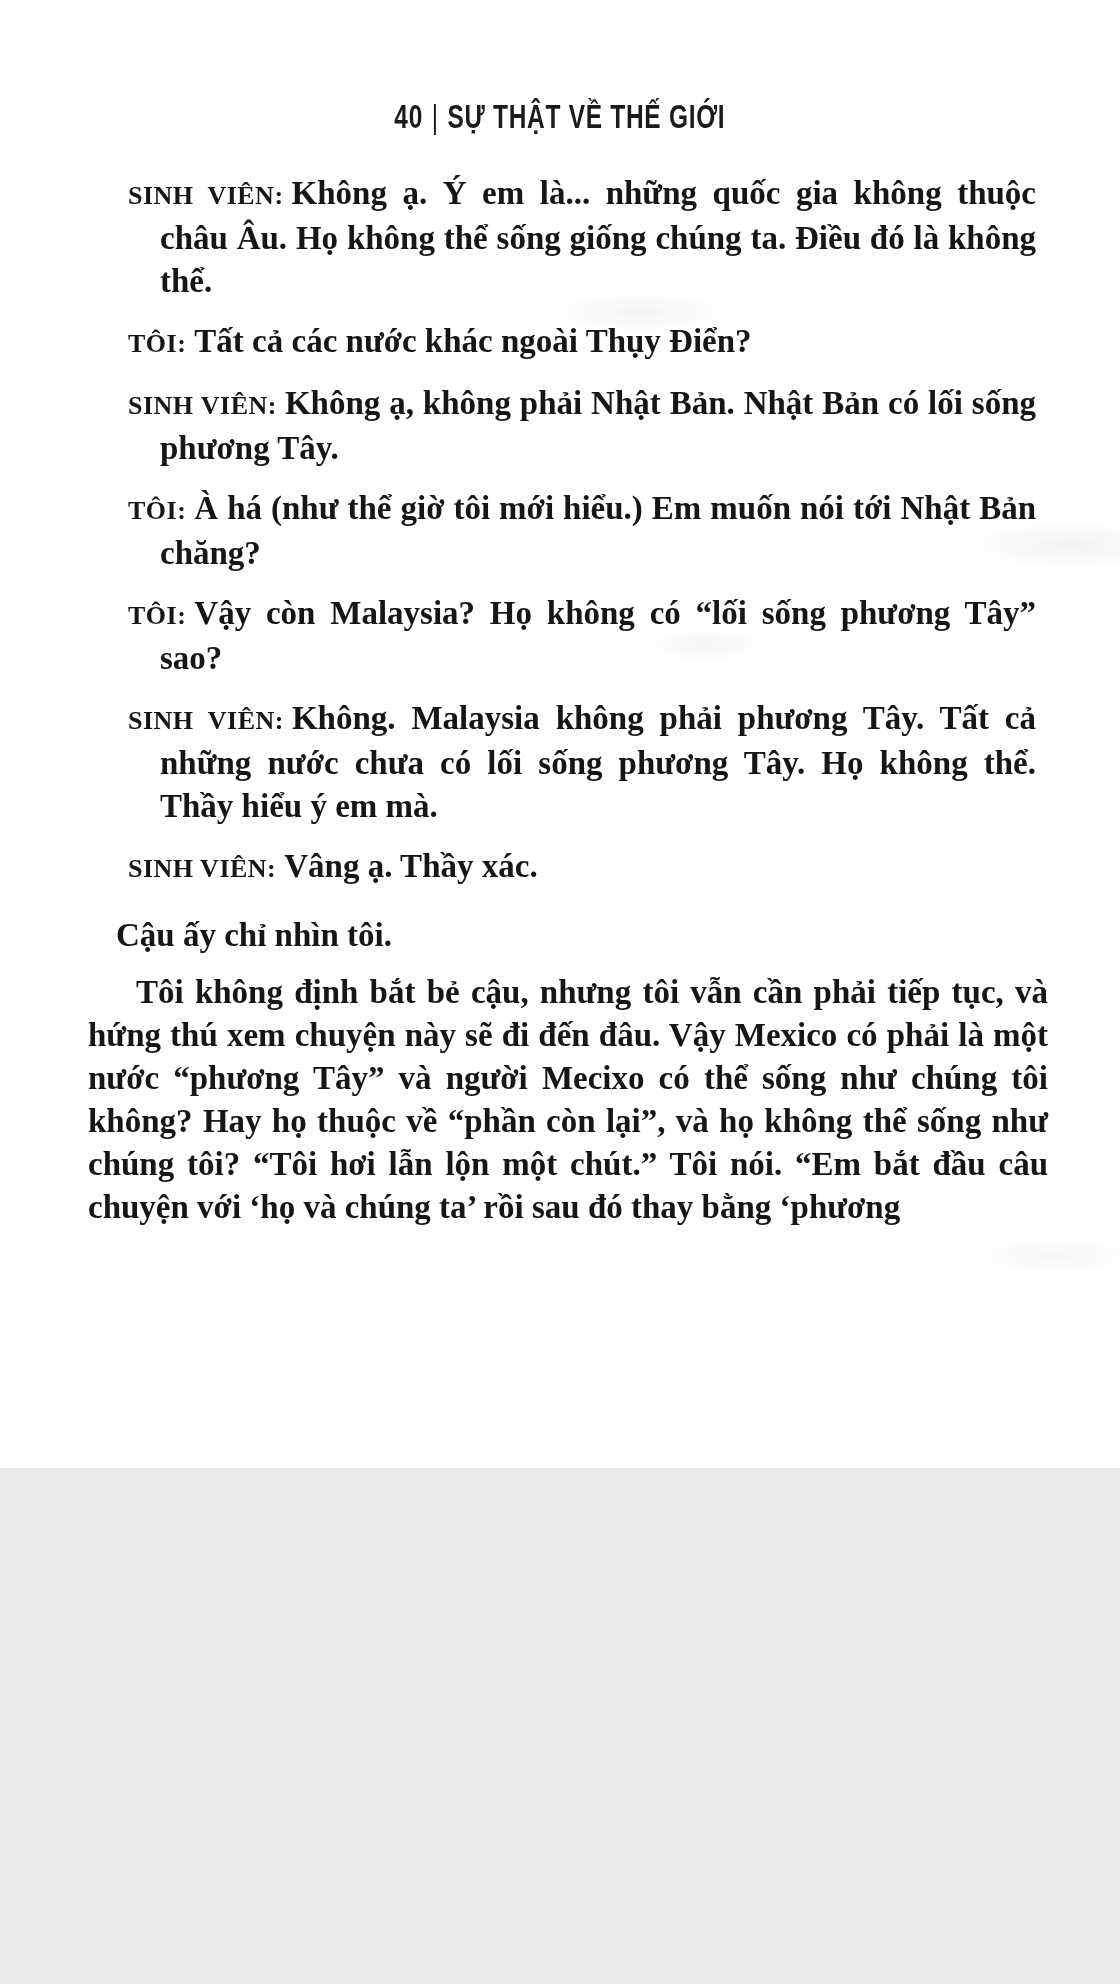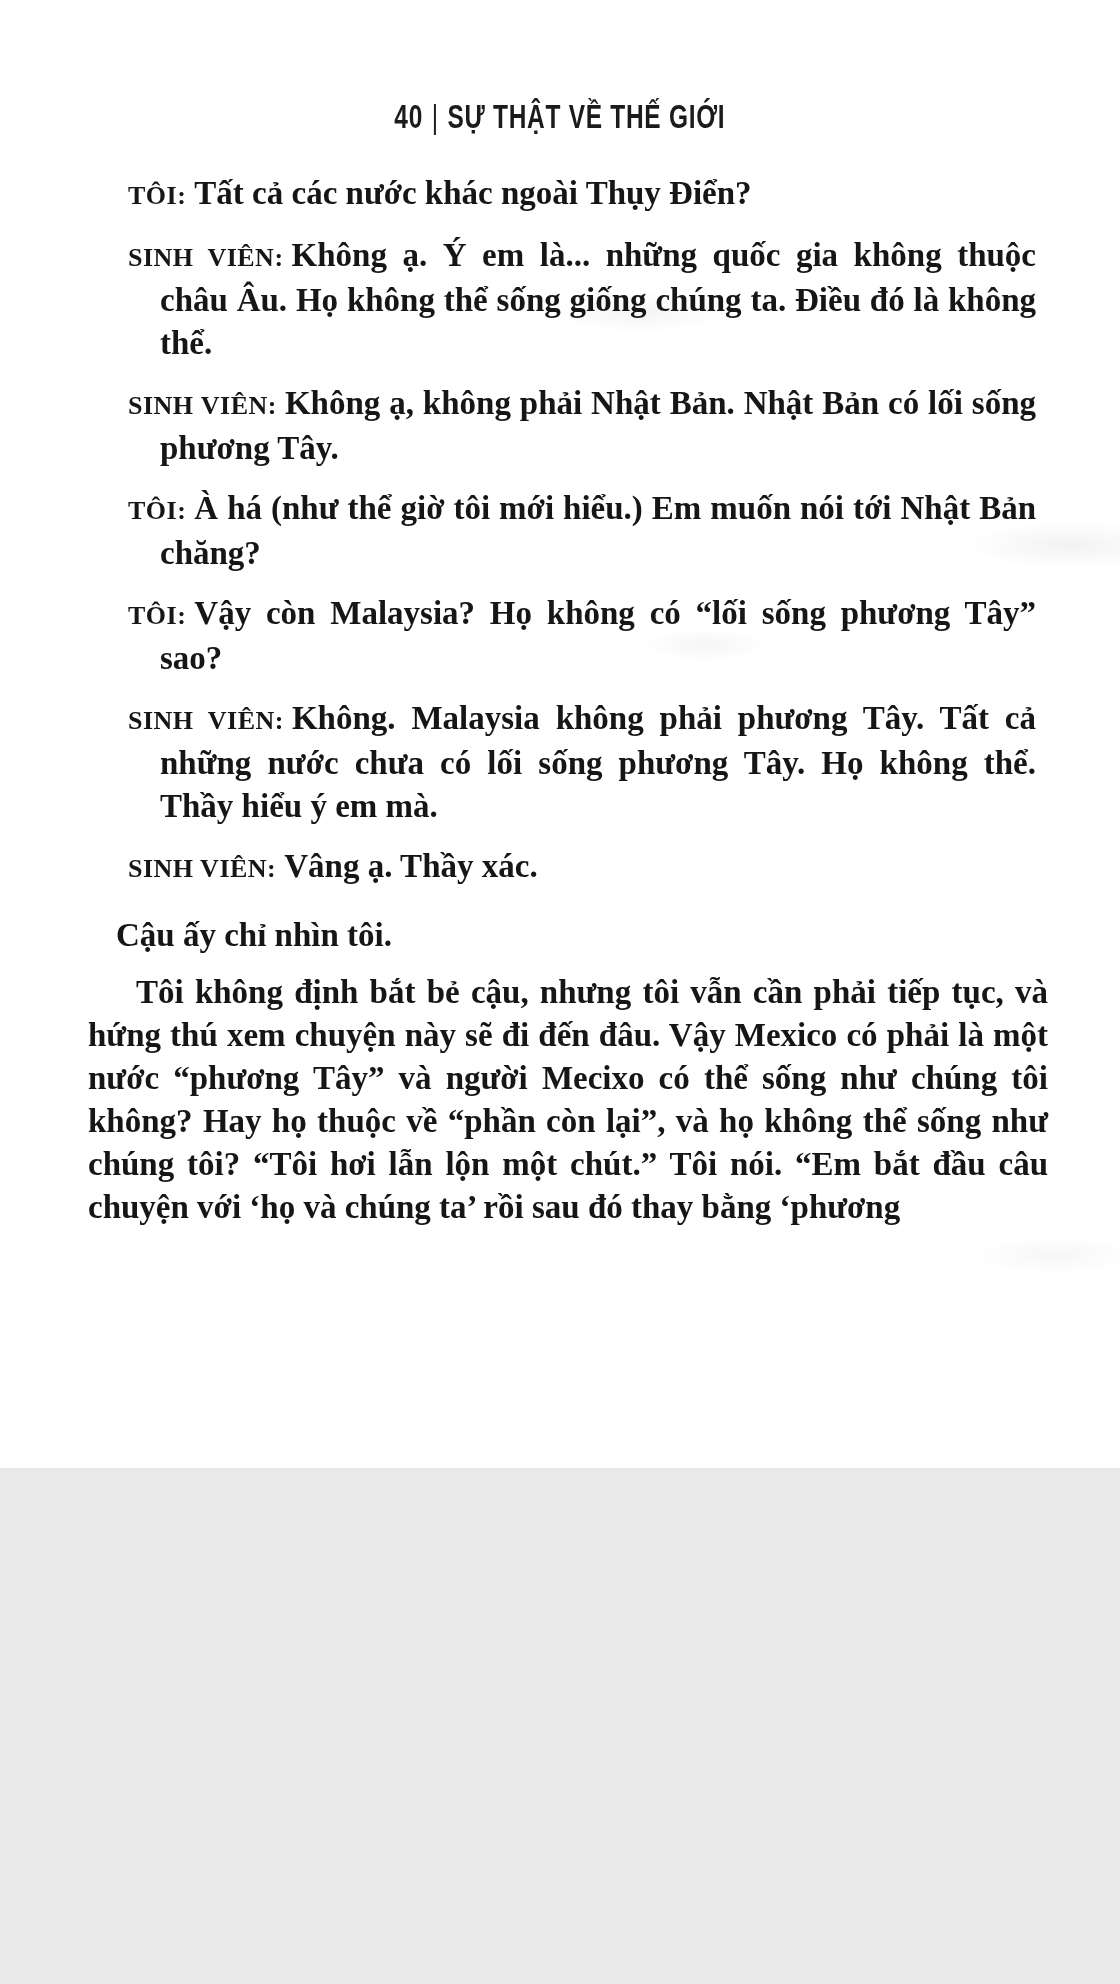--- a/index.html
+++ b/index.html
@@ -74,22 +74,22 @@
 <body>
 
 <div class="page">
   <div class="scan-artifacts"></div>
 
   <header class="page-header">
     <span class="header-inner"><span>40</span><span class="header-divider">|</span><span>SỰ THẬT VỀ THẾ GIỚI</span></span>
   </header>
 
   <main class="content">
+    <p class="dialogue"><span class="speaker">SINH VIÊN:</span><span class="utterance">Không ạ. Ý em là... những quốc gia không thuộc châu Âu. Họ không thể sống giống chúng ta. Điều đó là không thể.</span></p>
     <p class="dialogue"><span class="speaker">TÔI:</span><span class="utterance">Tất cả các nước khác ngoài Thụy Điển?</span></p>
-    <p class="dialogue"><span class="speaker">SINH VIÊN:</span><span class="utterance">Không ạ. Ý em là... những quốc gia không thuộc châu Âu. Họ không thể sống giống chúng ta. Điều đó là không thể.</span></p>
     <p class="dialogue"><span class="speaker">SINH VIÊN:</span><span class="utterance">Không ạ, không phải Nhật Bản. Nhật Bản có lối sống phương Tây.</span></p>
     <p class="dialogue"><span class="speaker">TÔI:</span><span class="utterance">À há (như thể giờ tôi mới hiểu.) Em muốn nói tới Nhật Bản chăng?</span></p>
     <p class="dialogue"><span class="speaker">TÔI:</span><span class="utterance">Vậy còn Malaysia? Họ không có “lối sống phương Tây” sao?</span></p>
     <p class="dialogue"><span class="speaker">SINH VIÊN:</span><span class="utterance">Không. Malaysia không phải phương Tây. Tất cả những nước chưa có lối sống phương Tây. Họ không thể. Thầy hiểu ý em mà.</span></p>
     <p class="dialogue"><span class="speaker">SINH VIÊN:</span><span class="utterance">Vâng ạ. Thầy xác.</span></p>
 
     <p class="narration first">Cậu ấy chỉ nhìn tôi.</p>
     <p class="narration second">Tôi không định bắt bẻ cậu, nhưng tôi vẫn cần phải tiếp tục, và hứng thú xem chuyện này sẽ đi đến đâu. Vậy Mexico có phải là một nước “phương Tây” và người Mecixo có thể sống như chúng tôi không? Hay họ thuộc về “phần còn lại”, và họ không thể sống như chúng tôi? “Tôi hơi lẫn lộn một chút.” Tôi nói. “Em bắt đầu câu chuyện với ‘họ và chúng ta’ rồi sau đó thay bằng ‘phương</p>
   </main>
 

